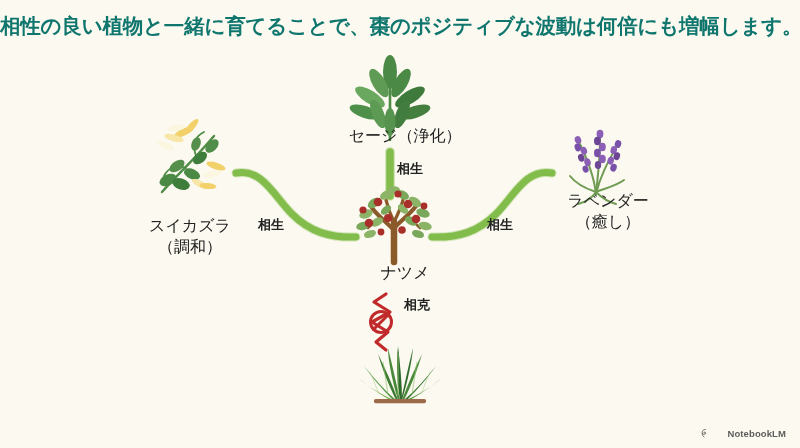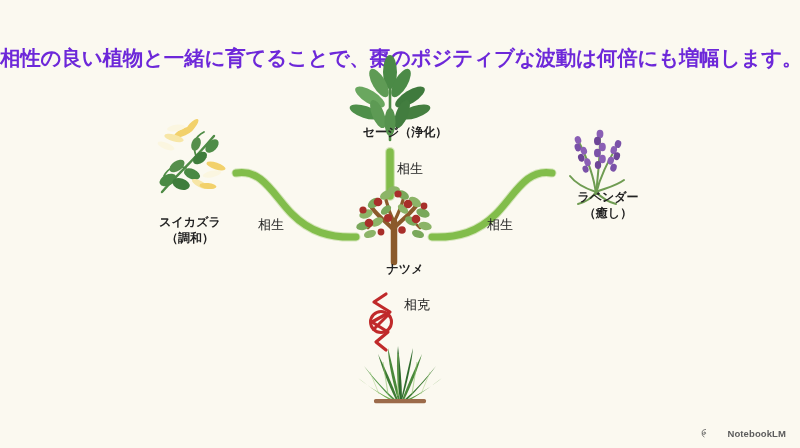--- a/index.html
+++ b/index.html
@@ -27,61 +27,60 @@
 
   
   .title {
     position: absolute;
     left: 0;
     top: 12px;
     width: 800px;
     text-align: right;
     font-size: 20.5px;
     font-weight: bold;
-    color: #6d28d9;
+    color: #0f766e;
     letter-spacing: -0.2px;
     white-space: nowrap;
     font-family: "Liberation Serif", "DejaVu Serif", serif;
-    margin-top: 32px;
   }
 
   
   #diagram {
     position: absolute;
     left: 0;
     top: 0;
     width: 800px;
     height: 448px;
   }
 
   
   .node-label {
     position: absolute;
     text-align: center;
     color: #222222;
-    font-size: 12px;
-    font-weight: bold;
+    font-size: 16px;
+    font-weight: normal;
     line-height: 1.33;
     font-family: "Liberation Serif", "DejaVu Serif", serif;
     white-space: nowrap;
   }
   .node-label .sub { display: block; }
 
   #label-suikazura { left: 110px; top: 192px; width: 160px; margin-top: 23px; }
   #label-sage      { left: 325px; top: 125px; width: 160px; }
   #label-lavender  { left: 528px; top: 190px; width: 160px; }
   #label-natsume   { left: 325px; top: 262px; width: 160px; }
   #label-sansevieria { left: 290px; top: 412px; width: 230px; }
 
   
   .edge-label {
     position: absolute;
     color: #222222;
     font-size: 13px;
-    font-weight: normal;
+    font-weight: bold;
     font-family: "Liberation Serif", "DejaVu Serif", serif;
     white-space: nowrap;
   }
   #edge-label-left  { left: 258px; top: 216px; }
   #edge-label-right { left: 487px; top: 216px; }
   #edge-label-top   { left: 397px; top: 160px; }
   #edge-label-bottom{ left: 404px; top: 296px; }
 
   
   #watermark {

